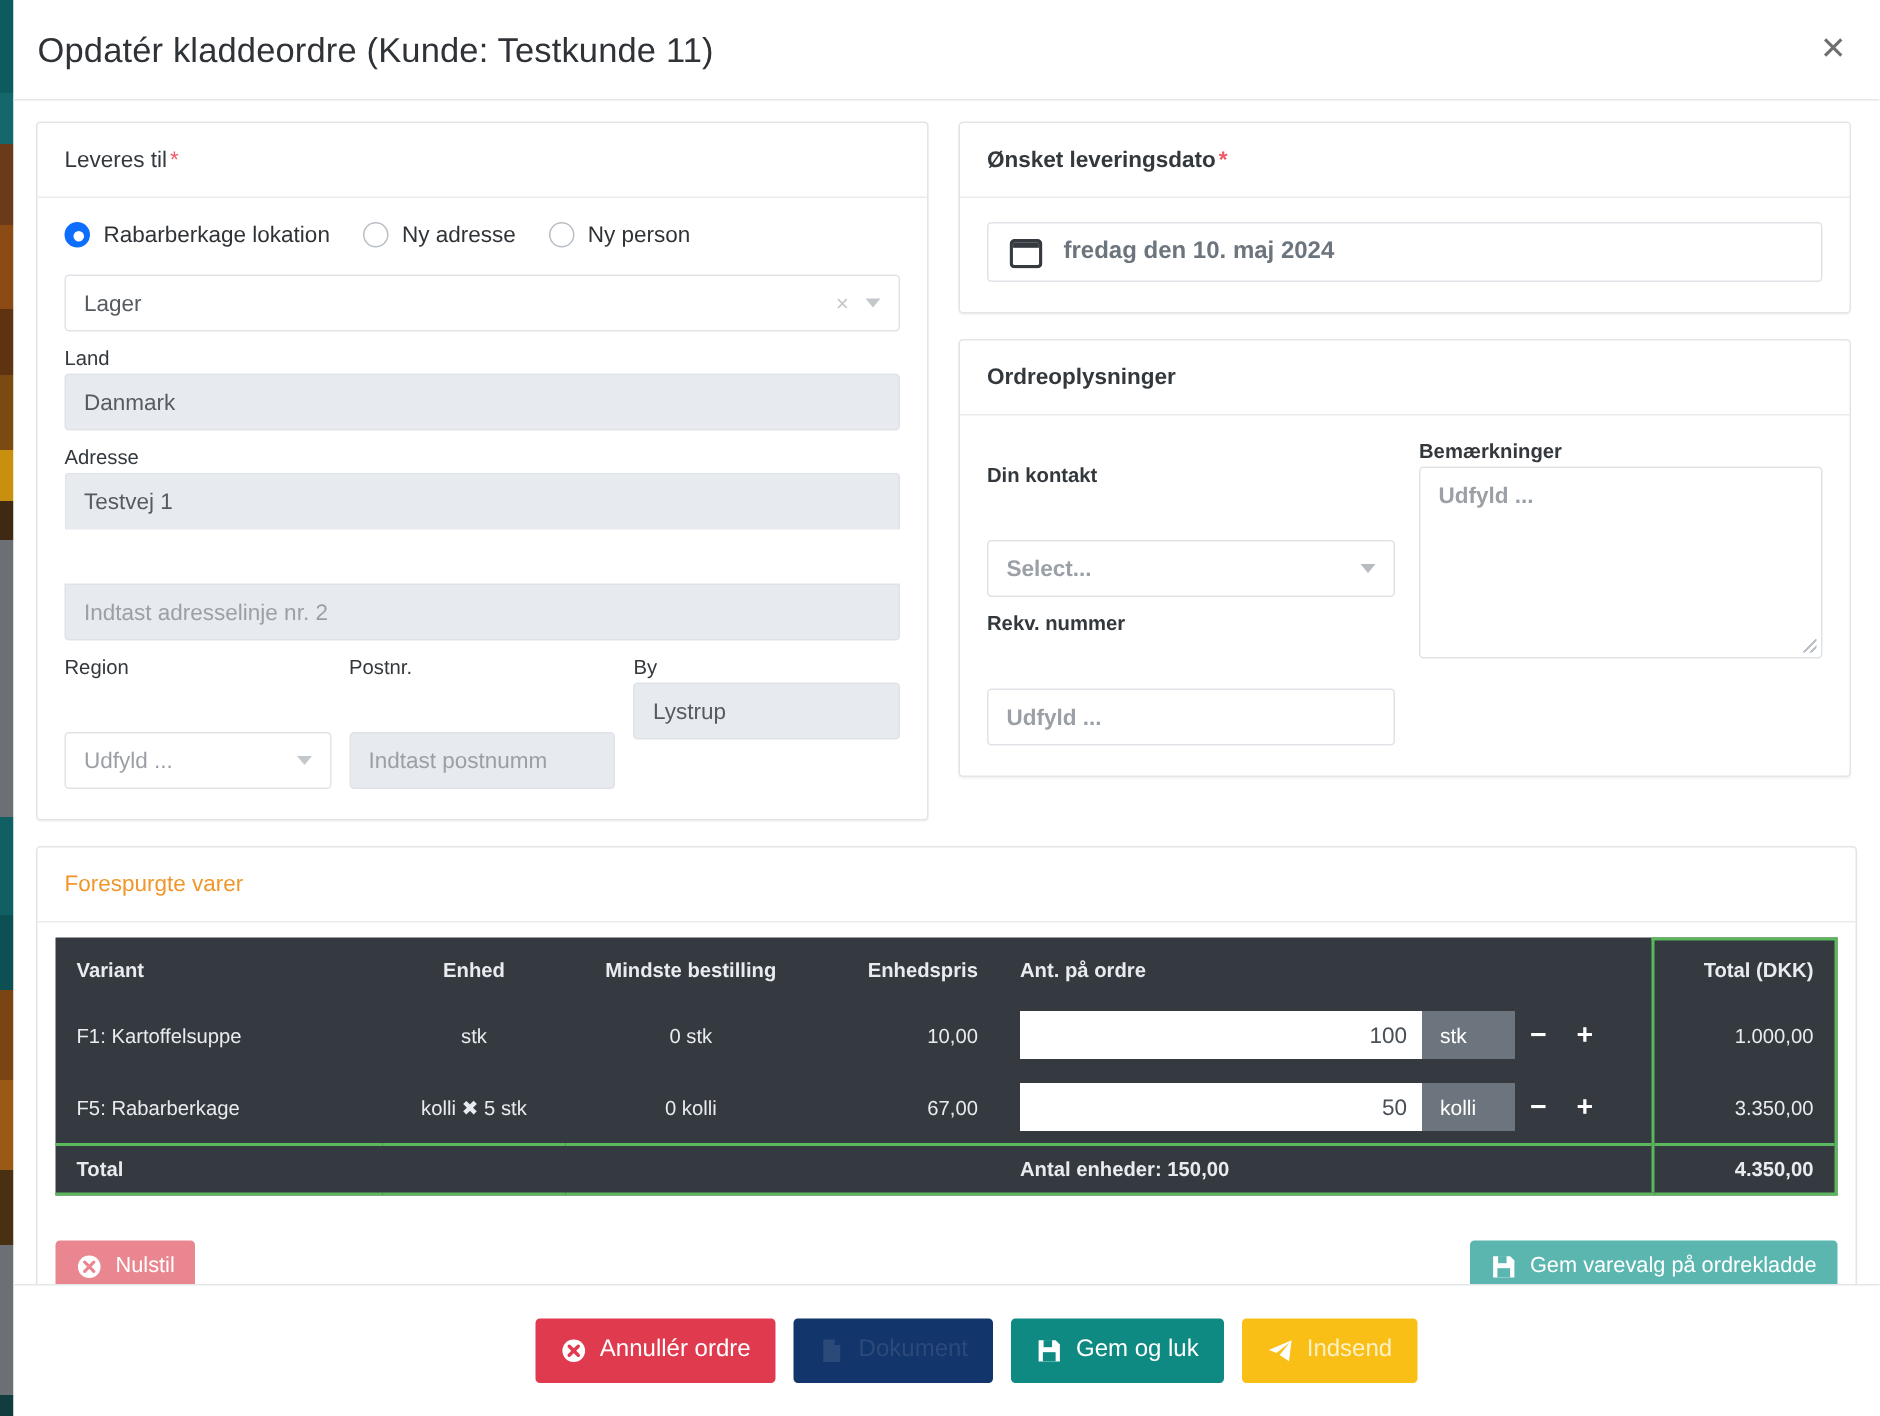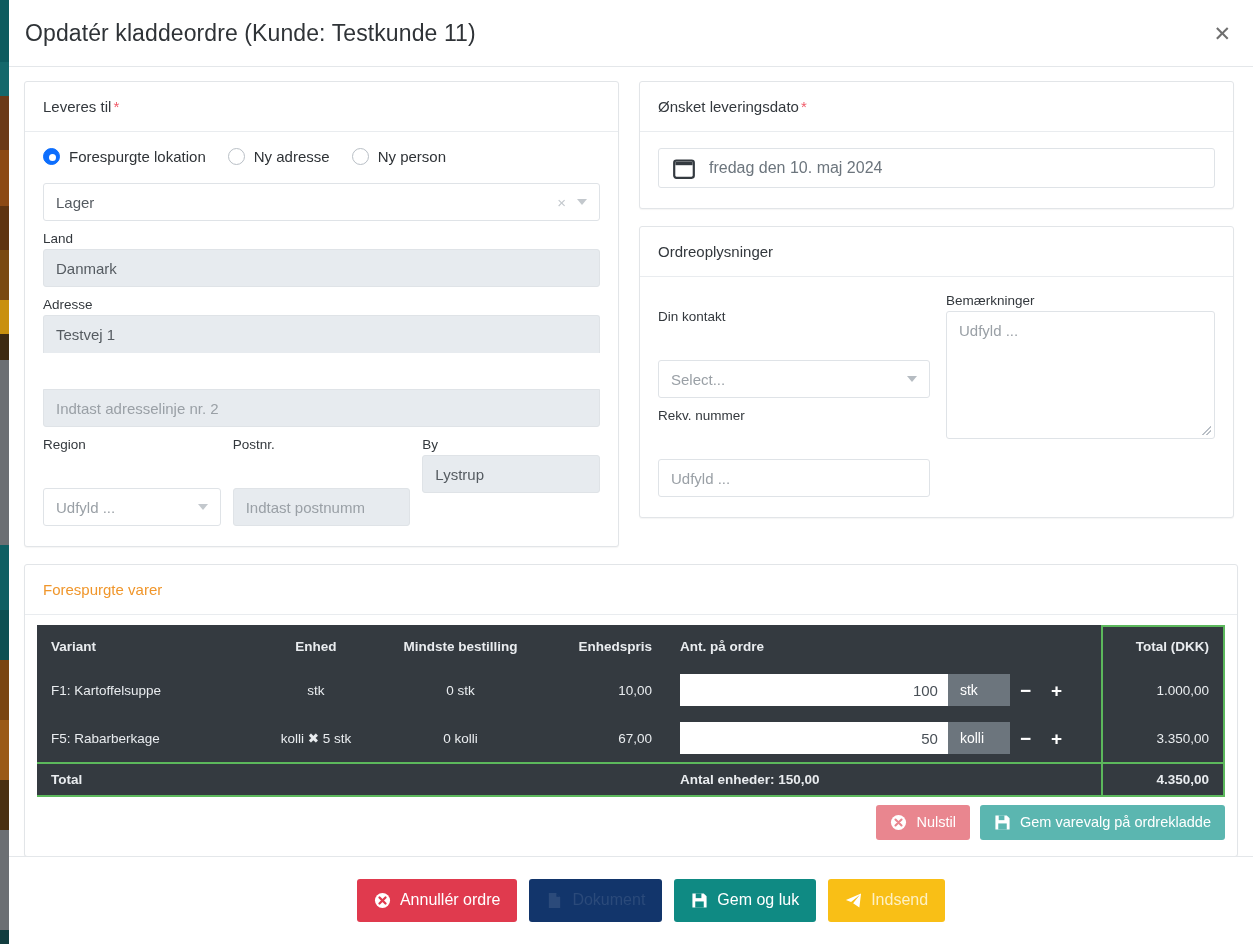--- a/index.html
+++ b/index.html
@@ -48,21 +48,21 @@
   .close-btn {
     position: absolute; right: 14px; top: 50%; transform: translateY(-50%);
     font-size: 21px; color: #6f6f6f; background: none; border: none;
     cursor: pointer; line-height: 1; padding: 6px 8px;
     font-family: "Liberation Sans", sans-serif;
   }
   .modal-body { flex: 1; padding: 14px 15px 0 15px; overflow: hidden; }
 
   .cols { display: flex; gap: 20px; }
   .col-left { width: 595px; }
-  .col-right { width: 595px; }
+  .col-right { width: 595px; font-weight: bold; }
 
   .panel {
     border: 1px solid #e2e5e8; border-radius: 3px; background: #fff;
     box-shadow: 0 1px 1px rgba(0,0,0,.045);
     margin-bottom: 17px;
   }
   .panel-head {
     padding: 16px 18px; border-bottom: 1px solid #e9ecef;
     font-size: 15px; color: #33383d;
   }
@@ -151,21 +151,21 @@
   .qty-unit {
     height: 32px; min-width: 62px; background: #6c757d; color: #fff;
     display: flex; align-items: center; padding: 0 12px; font-size: 14px;
   }
   .qty-btn {
     background: none; border: none; color: #fff; font-size: 19px;
     cursor: pointer; padding: 0 10px; line-height: 1;
     font-family: "Liberation Sans", sans-serif; font-weight: bold;
   }
 
-  .tbl-actions { display: flex; justify-content: flex-end; gap: 10px; padding: 8px 12px 16px 12px; }
+  .tbl-actions { display: flex; justify-content: space-between; gap: 10px; padding: 30px 12px 16px 12px; }
 
   .btn {
     border: none; border-radius: 3px; color: #fff; cursor: pointer;
     font-size: 15px; display: inline-flex; align-items: center; gap: 9px;
     padding: 9px 16px; font-family: "Liberation Sans", sans-serif; line-height: 1.3;
   }
   .btn.sm { font-size: 14.5px; padding: 8px 14px; }
   .btn-pink { background: #e9868f; }
   .btn-teal { background: #5bb6b0; }
   .btn-navy { background: #12356b; color: #2b4a7a; }
@@ -201,21 +201,21 @@
       <div class="col-left">
         <div class="panel">
           <div class="panel-head">
             <span>Leveres til</span><span class="req">*</span>
           </div>
           <div class="panel-body">
 
             <div class="radio-row">
               <label class="radio-item">
                 <span class="radio-dot on"></span>
-                <span class="radio-label">Forespurgte lokation</span>
+                <span class="radio-label">Rabarberkage lokation</span>
               </label>
               <label class="radio-item">
                 <span class="radio-dot"></span>
                 <span class="radio-label">Ny adresse</span>
               </label>
               <label class="radio-item">
                 <span class="radio-dot"></span>
                 <span class="radio-label">Ny person</span>
               </label>
             </div>

